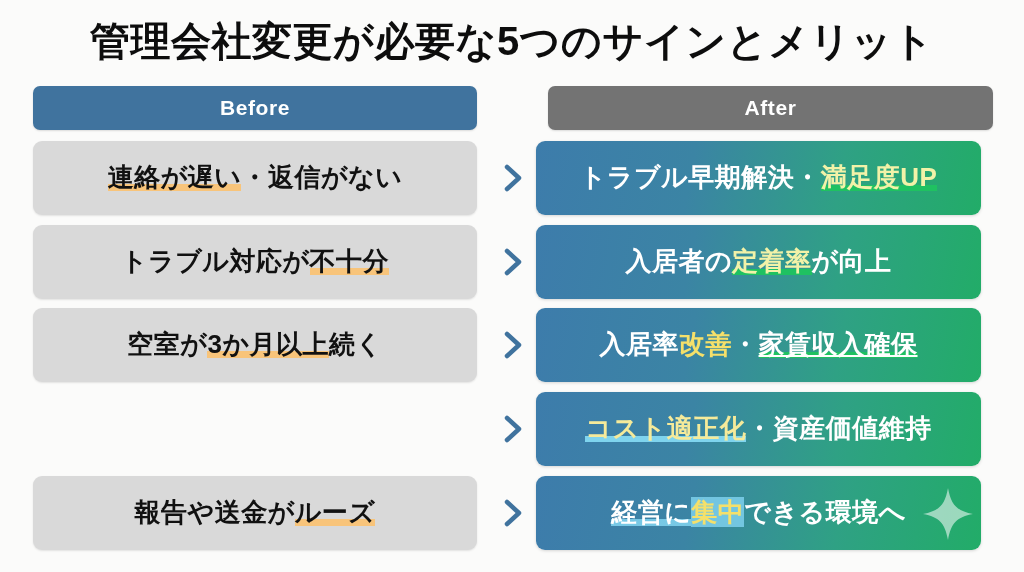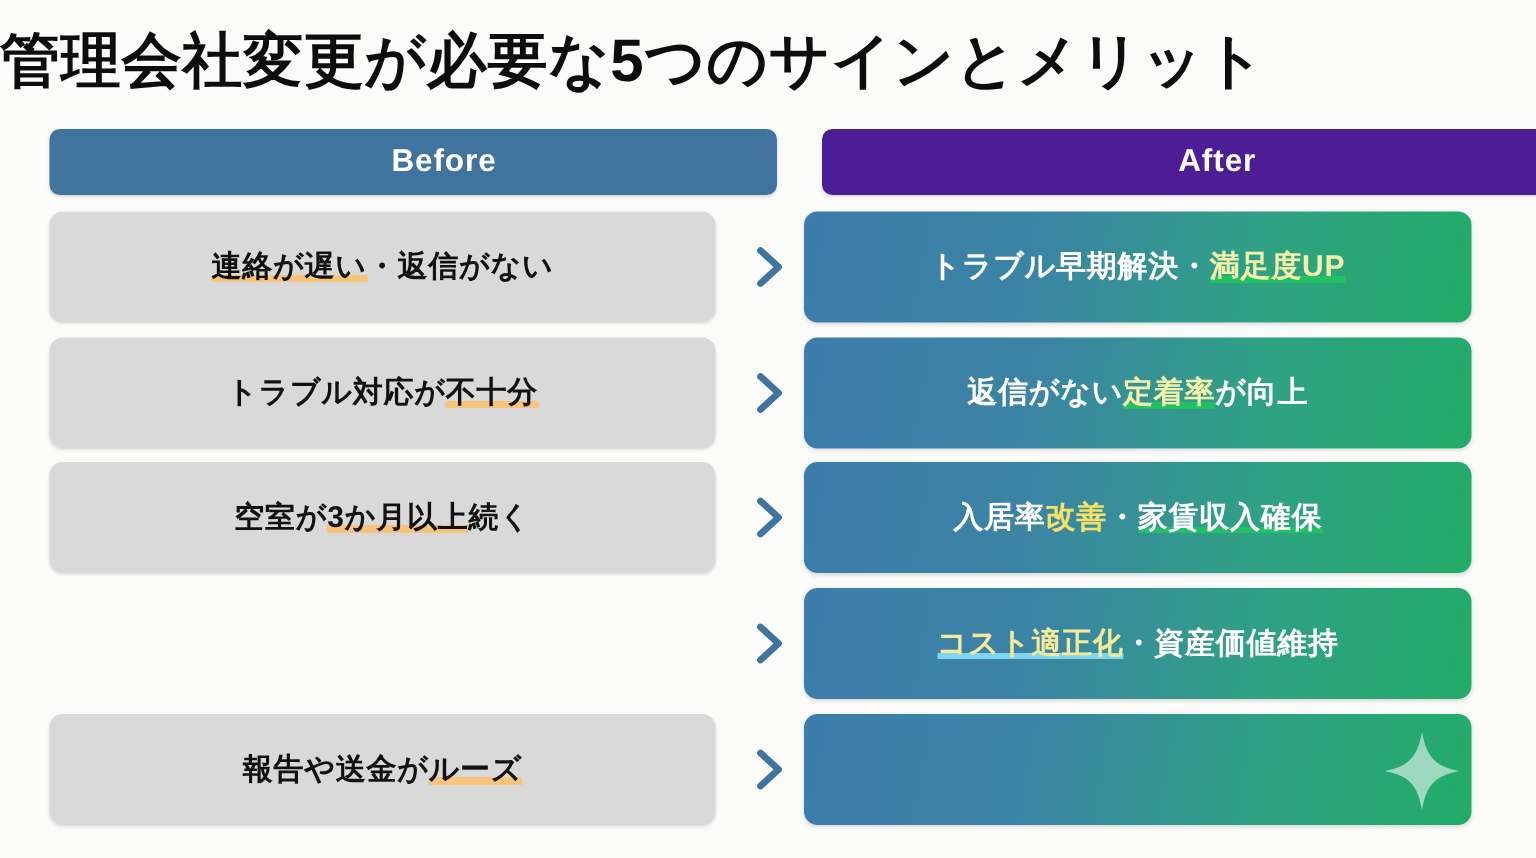--- a/index.html
+++ b/index.html
@@ -22,20 +22,21 @@
     background: #fbfbfa;
     box-sizing: border-box;
   }
 
   
   .title {
     position: absolute;
     top: 16px;
     left: 0;
     width: 1024px;
+    text-align: center;
     font-size: 40px;
     font-weight: 700;
     letter-spacing: 0.5px;
     color: #0d0d0d;
     line-height: 1.25;
     white-space: nowrap;
   }
 
   
   .col-head {
@@ -44,31 +45,30 @@
     height: 44px;
     border-radius: 7px;
     display: flex;
     align-items: center;
     justify-content: center;
     color: #ffffff;
     font-size: 21px;
     font-weight: 700;
     letter-spacing: 0.6px;
     box-shadow: 0 1px 2px rgba(0,0,0,0.13);
-    padding-left: 41px;
   }
   .col-head.before {
     left: 33px;
     width: 444px;
     background: #40739e;
   }
   .col-head.after {
     left: 548px;
     width: 445px;
-    background: #4c1d95;
+    background: #737373;
   }
 
   
   .row {
     position: absolute;
     height: 74px;
     left: 0;
     width: 1024px;
   }
   .row-1 { top: 141px; }
@@ -98,21 +98,21 @@
   .cell.after {
     left: 536px;
     width: 445px;
     background: linear-gradient(100deg, #3d7cab 0%, #3b84a4 35%, #2fa184 68%, #22ac68 100%);
     color: #ffffff;
     box-shadow: 0 1px 3px rgba(0,0,0,0.15);
     overflow: hidden;
   }
 
   .cell .txt {
-    font-size: 20px;
+    font-size: 26px;
     font-weight: 700;
     letter-spacing: 0.5px;
     line-height: 1.15;
     white-space: nowrap;
     position: relative;
     z-index: 2;
   }
 
   
   .hl-orange {
@@ -126,20 +126,21 @@
     color: #f5ea9a;
     background-image: linear-gradient(transparent 78%, #7fd4ee 78%, #7fd4ee 98%, transparent 98%);
     margin-top: 40px;
   }
   .hl-yellow {
     color: #f5e06a;
     margin-top: 41px;
   }
   .hl-underline-green {
     background-image: linear-gradient(transparent 78%, #1fc161 78%, #1fc161 97%, transparent 97%);
+    text-decoration: underline;
   }
   .hl-blueband {
     color: #f5e06a;
     background-color: rgba(126, 208, 236, 0.85);
   }
   .band-blue {
     background-image: linear-gradient(transparent 72%, rgba(126,208,236,0.9) 72%, rgba(126,208,236,0.9) 98%, transparent 98%);
   }
 
   
@@ -195,21 +196,21 @@
   <div class="row row-2">
     <div class="cell before">
       <span class="txt"><span>トラブル対応が</span><span class="hl-orange">不十分</span></span>
     </div>
     <div class="chevron">
       <svg width="38" height="38" viewBox="0 0 38 38" aria-hidden="true">
         <polyline points="13,8 25,19 13,30" fill="none" stroke="#40739e" stroke-width="4.5" stroke-linecap="round" stroke-linejoin="round"></polyline>
       </svg>
     </div>
     <div class="cell after">
-      <span class="txt"><span>返信がない</span><span class="hl-green">定着率</span><span>が向上</span></span>
+      <span class="txt"><span>入居者の</span><span class="hl-green">定着率</span><span>が向上</span></span>
     </div>
   </div>
 
   <div class="row row-3">
     <div class="cell before">
       <span class="txt"><span>空室が</span><span class="hl-orange">3か月以上</span><span>続く</span></span>
     </div>
     <div class="chevron">
       <svg width="38" height="38" viewBox="0 0 38 38" aria-hidden="true">
         <polyline points="13,8 25,19 13,30" fill="none" stroke="#40739e" stroke-width="4.5" stroke-linecap="round" stroke-linejoin="round"></polyline>
@@ -234,20 +235,21 @@
   <div class="row row-5">
     <div class="cell before">
       <span class="txt"><span>報告や送金が</span><span class="hl-orange">ルーズ</span></span>
     </div>
     <div class="chevron">
       <svg width="38" height="38" viewBox="0 0 38 38" aria-hidden="true">
         <polyline points="13,8 25,19 13,30" fill="none" stroke="#40739e" stroke-width="4.5" stroke-linecap="round" stroke-linejoin="round"></polyline>
       </svg>
     </div>
     <div class="cell after">
+      <span class="txt"><span class="band-blue">経営に</span><span class="hl-blueband">集中</span><span>できる環境へ</span></span>
       <span class="sparkle">
         <svg width="54" height="56" viewBox="0 0 54 56" aria-hidden="true">
           <path d="M27 2 C30 19, 36 25, 52 28 C36 31, 30 37, 27 54 C24 37, 18 31, 2 28 C18 25, 24 19, 27 2 Z" fill="rgba(255,255,255,0.55)"></path>
         </svg>
       </span>
     </div>
   </div>
 
 </div>
 

